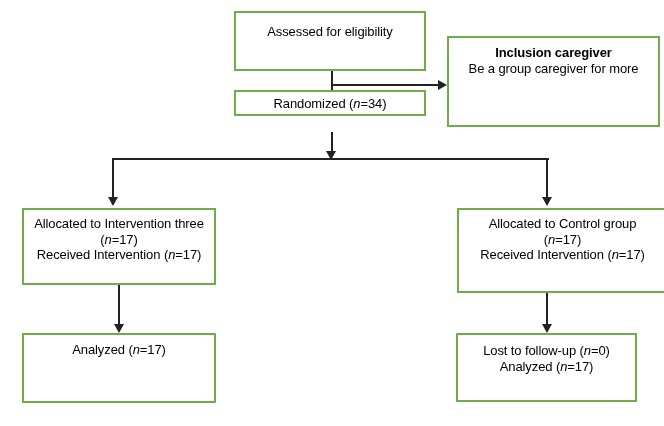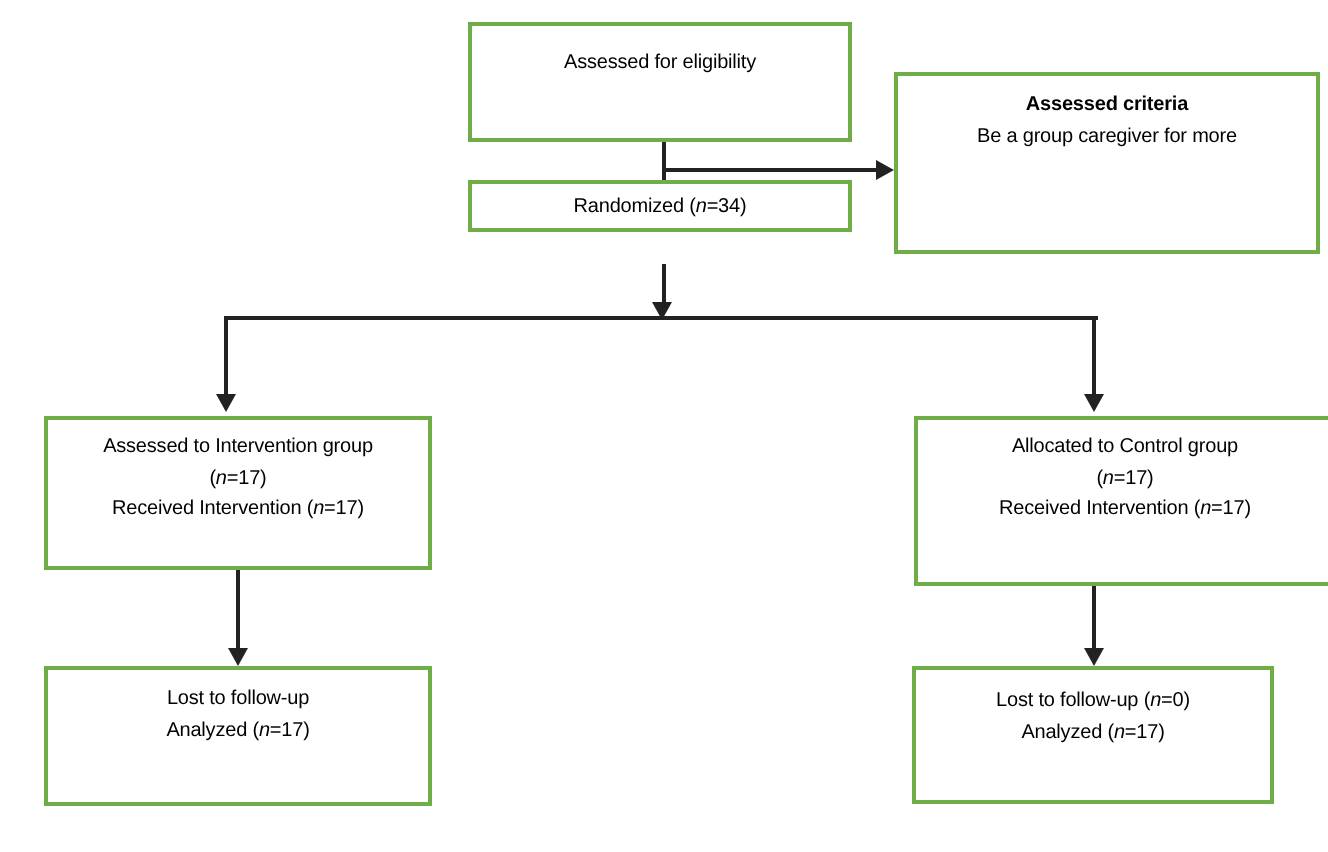--- a/index.html
+++ b/index.html
@@ -6,21 +6,21 @@
     --box_border: #70AD47;
     --line_color: #222222;
   }
   * { margin:0; padding:0; box-sizing:border-box; }
   html,body { background:#ffffff; }
   .canvas {
     position:relative;
     width:664px; height:426px;
     background:#ffffff;
     font-family:"Liberation Sans", sans-serif;
-    font-size:10px;
+    font-size:13px;
     letter-spacing:-0.1px;
     color:#000000;
     overflow:hidden;
   }
   .box {
     position:absolute;
     border:2px solid var(--box_border);
     background:#ffffff;
     text-align:center;
     line-height:15.5px;
@@ -54,42 +54,41 @@
 </head>
 <body>
 
 <div class="canvas">
 
   <div class="box" style="left:234px; top:11px; width:192px; height:60px; padding-top:11px;">
       <span class="txt-line">Assessed for eligibility</span>
     </div>
 
   <div class="box" style="left:447px; top:36px; width:213px; height:91px; padding-top:7px;">
-    <span class="box-title">Assessed criteria</span>
+    <span class="box-title">Inclusion caregiver</span>
     <span><span class="txt-line">Be a group caregiver for more</span></span>
   </div>
 
   <div class="box" style="left:234px; top:90px; width:192px; height:26px; padding-top:4px;">
       <span class="txt-line">Randomized (<i>n</i>=34)</span>
     </div>
 
   <div class="box" style="left:22px; top:208px; width:194px; height:77px; padding-top:6px;">
-      <span class="txt-line">Assessed to Intervention group</span>
+      <span class="txt-line">Allocated to Intervention three</span>
       <span class="txt-line">(<i>n</i>=17)</span>
       <span class="txt-line">Received Intervention (<i>n</i>=17)</span>
     </div>
 
   <div class="box" style="left:457px; top:208px; width:211px; height:85px; padding-top:6px;">
       <span class="txt-line">Allocated to Control group</span>
       <span class="txt-line">(<i>n</i>=17)</span>
       <span class="txt-line">Received Intervention (<i>n</i>=17)</span>
     </div>
 
   <div class="box" style="left:22px; top:333px; width:194px; height:70px; padding-top:7px;">
-      <span class="txt-line">Lost to follow-up</span>
       <span class="txt-line">Analyzed (<i>n</i>=17)</span>
     </div>
 
   <div class="box" style="left:456px; top:333px; width:181px; height:69px; padding-top:8px;">
       <span class="txt-line">Lost to follow-up (<i>n</i>=0)</span>
       <span class="txt-line">Analyzed (<i>n</i>=17)</span>
     </div>
 
   <div class="vline" style="left:331px; top:71px; width:2px; height:36px;"></div>
 

